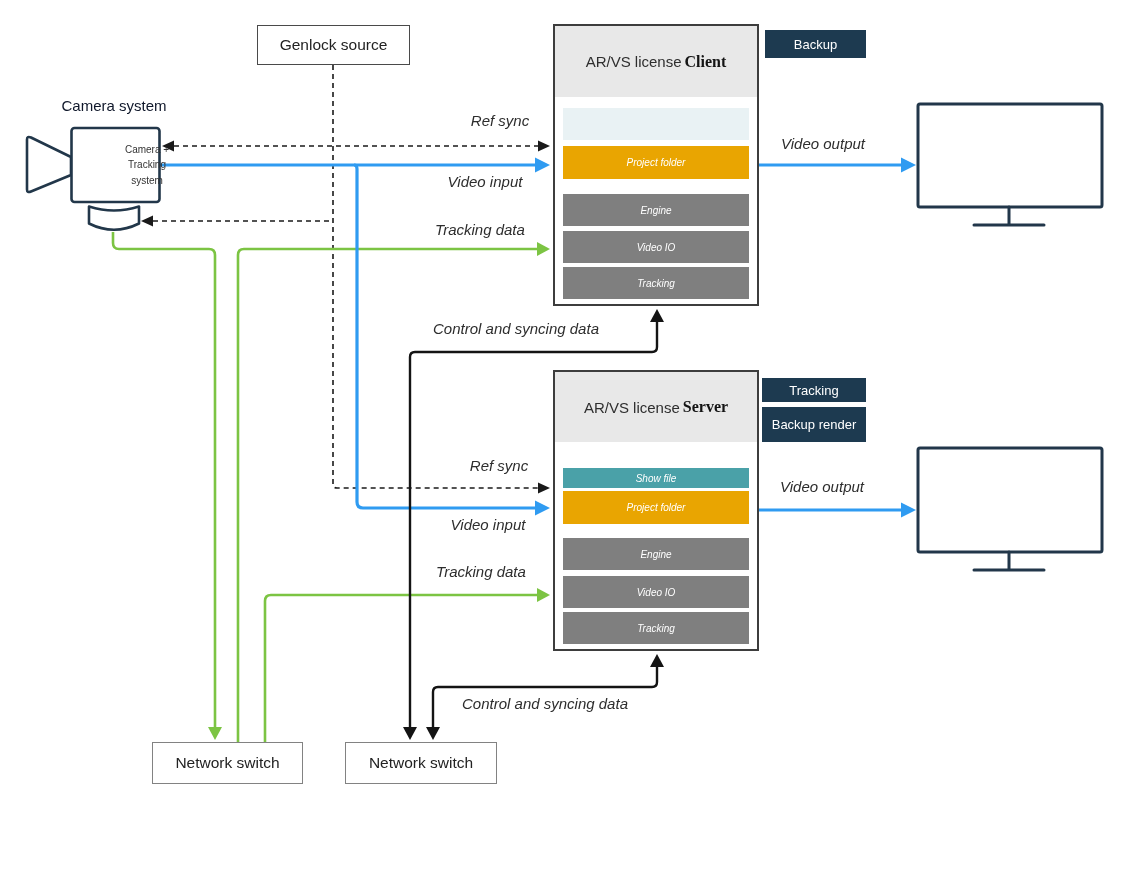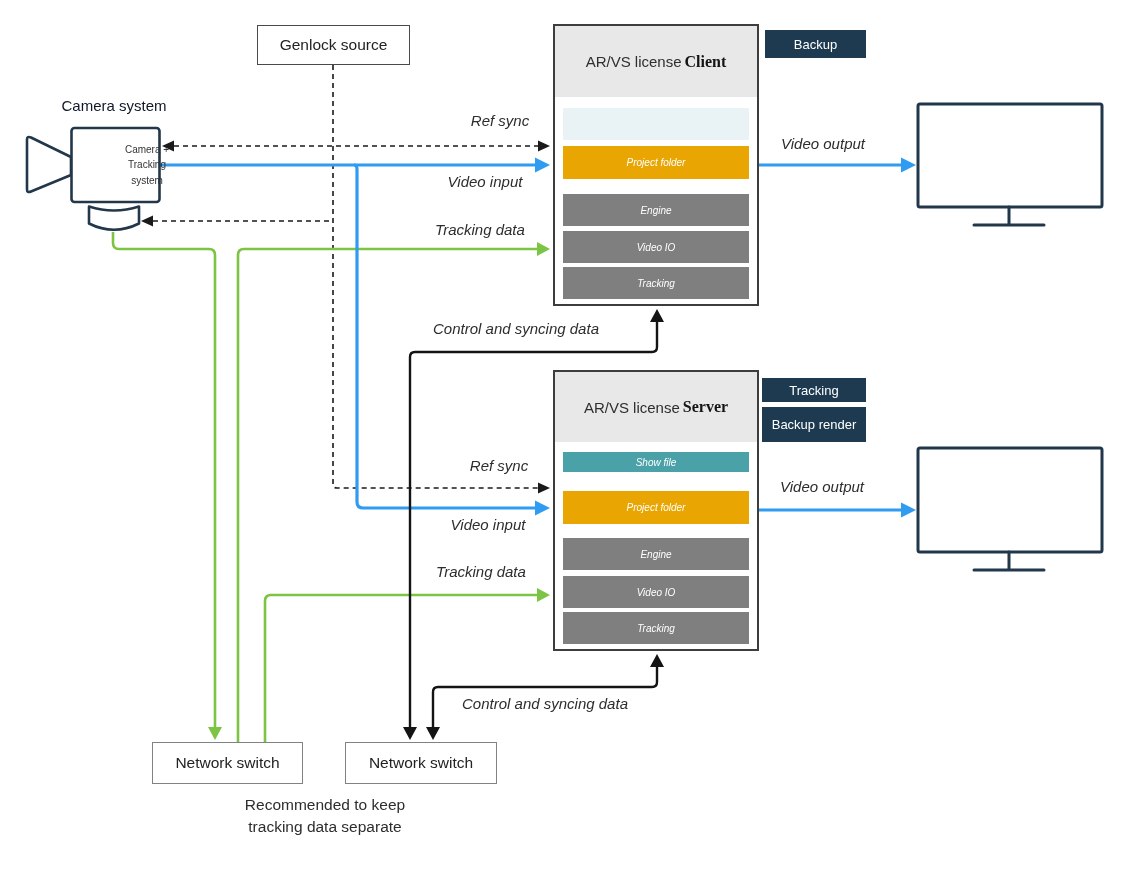--- a/index.html
+++ b/index.html
@@ -124,38 +124,36 @@
     <div class="slot slot-gray" style="top:205px; height:32px;">Video IO</div>
     <div class="slot slot-gray" style="top:241px; height:32px;">Tracking</div>
   </div>
   <div class="badge" style="left:765px; top:30px; width:101px; height:28px;">Backup</div>
 
   <div class="unit" style="left:553px; top:370px; width:206px; height:281px;">
     <div class="unit-header" style="height:70px;">
       <span class="unit-title">AR/VS license</span>
       <span class="unit-name">Server</span>
     </div>
-    <div class="slot slot-teal" style="top:80px;  height:20px;">Show file</div>
+    <div class="slot slot-teal" style="top:96px;  height:20px;">Show file</div>
     <div class="slot slot-orange" style="top:119px; height:33px;">Project folder</div>
     <div class="slot slot-gray" style="top:166px; height:32px;">Engine</div>
     <div class="slot slot-gray" style="top:204px; height:32px;">Video IO</div>
     <div class="slot slot-gray" style="top:240px; height:32px;">Tracking</div>
   </div>
   <div class="badge" style="left:762px; top:378px; width:104px; height:24px;">Tracking</div>
   <div class="badge" style="left:762px; top:407px; width:104px; height:35px;">Backup render</div>
 
   <div class="plainbox switchbox" style="left:152px; top:742px; width:151px; height:42px;">
     <span>Network switch</span>
   </div>
   <div class="plainbox switchbox" style="left:345px; top:742px; width:152px; height:42px;">
     <span>Network switch</span>
   </div>
 
-  <div class="note" style="left:325px; top:794px;">Recommended to keep
-tracking data separate</div>
 
   <div class="lbl" style="left:500px; top:112px;">Ref sync</div>
   <div class="lbl" style="left:485px; top:173px;">Video input</div>
   <div class="lbl" style="left:480px; top:221px;">Tracking data</div>
   <div class="lbl" style="left:823px; top:135px;">Video output</div>
   <div class="lbl" style="left:516px; top:320px;">Control and syncing data</div>
   <div class="lbl" style="left:499px; top:457px;">Ref sync</div>
   <div class="lbl" style="left:488px; top:516px;">Video input</div>
   <div class="lbl" style="left:481px; top:563px;">Tracking data</div>
   <div class="lbl" style="left:822px; top:478px;">Video output</div>

